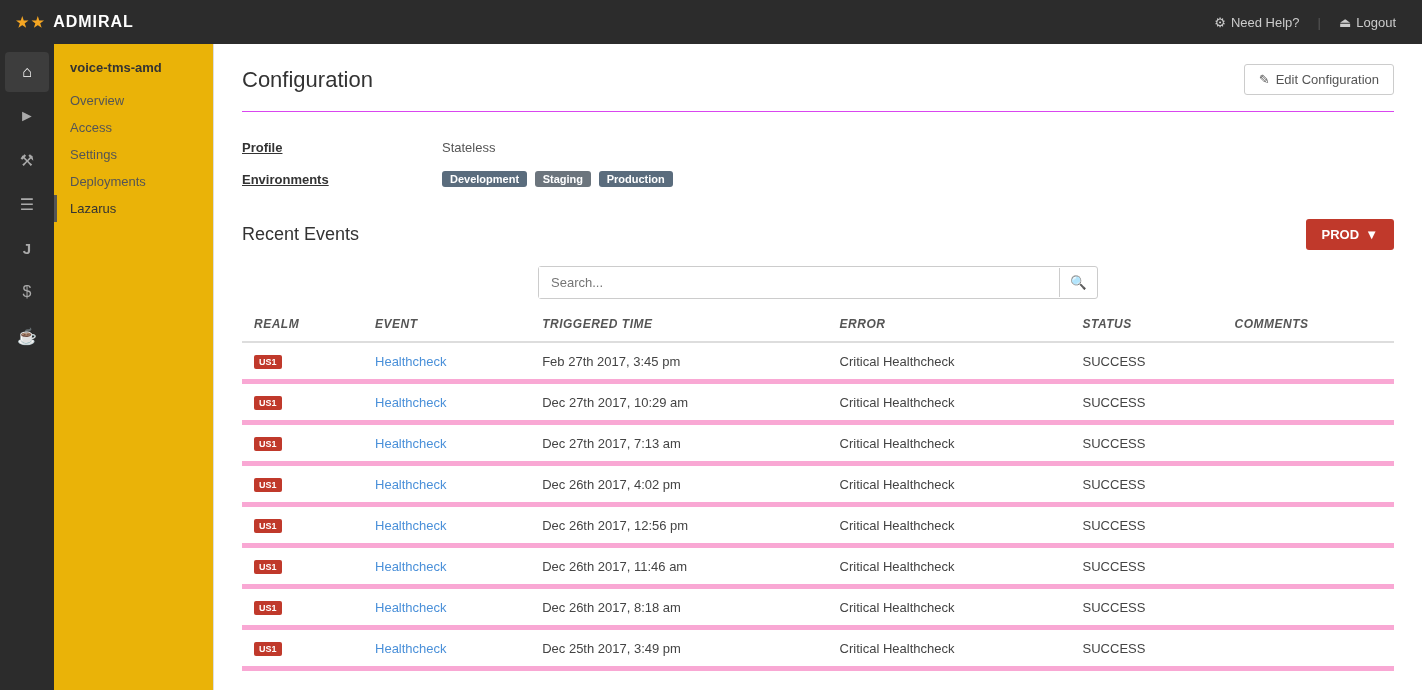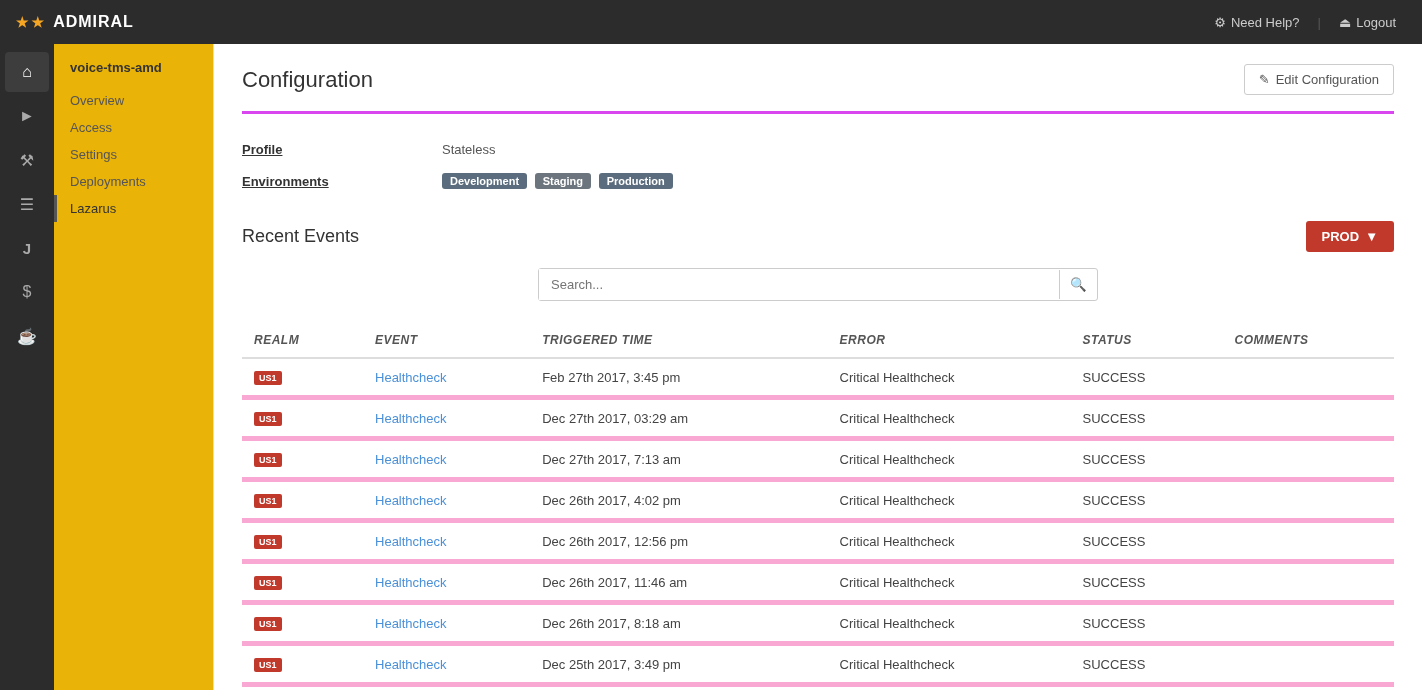--- a/index.html
+++ b/index.html
@@ -116,21 +116,21 @@
       overflow-y: auto;
       padding: 20px 28px;
     }
 
     
     .config-header {
       display: flex;
       justify-content: space-between;
       align-items: center;
       margin-bottom: 20px;
-      border-bottom: 3px solid #d946ef;
+      border-bottom: 1px solid #d946ef;
       padding-bottom: 16px;
     }
     .config-title {
       font-size: 22px;
       font-weight: 400;
       color: #333;
     }
     .edit-config-btn {
       border: 1px solid #ccc;
       background: white;
@@ -199,21 +199,21 @@
       font-size: 13px;
       font-weight: 600;
       display: flex;
       gap: 6px;
     }
 
     
     .search-container {
       display: flex;
       justify-content: center;
-      margin-bottom: 22px;
+      margin-bottom: 8px;
     }
     .search-wrapper {
       display: flex;
       align-items: center;
       border: 1px solid #ccc;
       border-radius: 3px;
       width: 560px;
       background: white;
     }
     .search-input {
@@ -402,21 +402,21 @@
       <td class="status-success">SUCCESS</td>
       <td></td>
     </tr>
           <tr>
       <td>
         <span class="realm-badge">US1</span>
       </td>
       <td>
         <a class="event-link">Healthcheck</a>
       </td>
-      <td>Dec 27th 2017, 03:29 am</td>
+      <td>Dec 27th 2017, 10:29 am</td>
       <td>Critical Healthcheck</td>
       <td class="status-success">SUCCESS</td>
       <td></td>
     </tr>
           <tr>
       <td>
         <span class="realm-badge">US1</span>
       </td>
       <td>
         <a class="event-link">Healthcheck</a>

